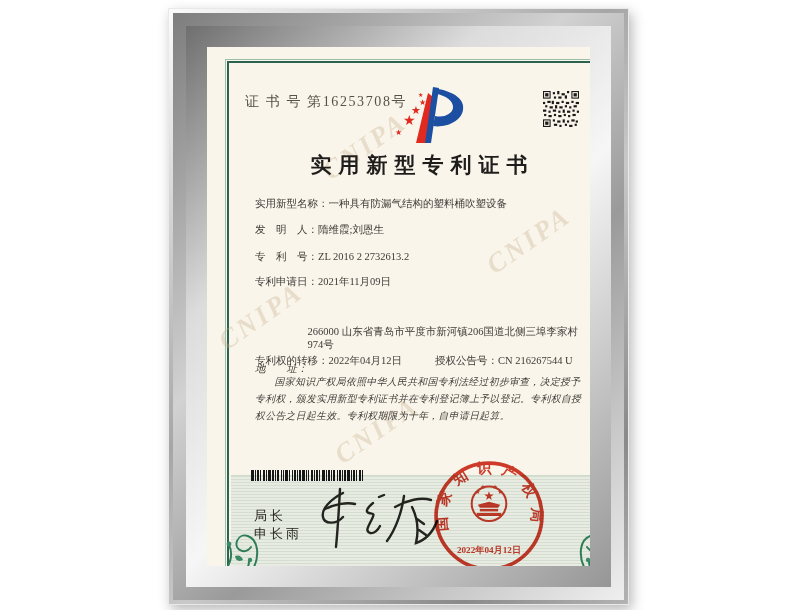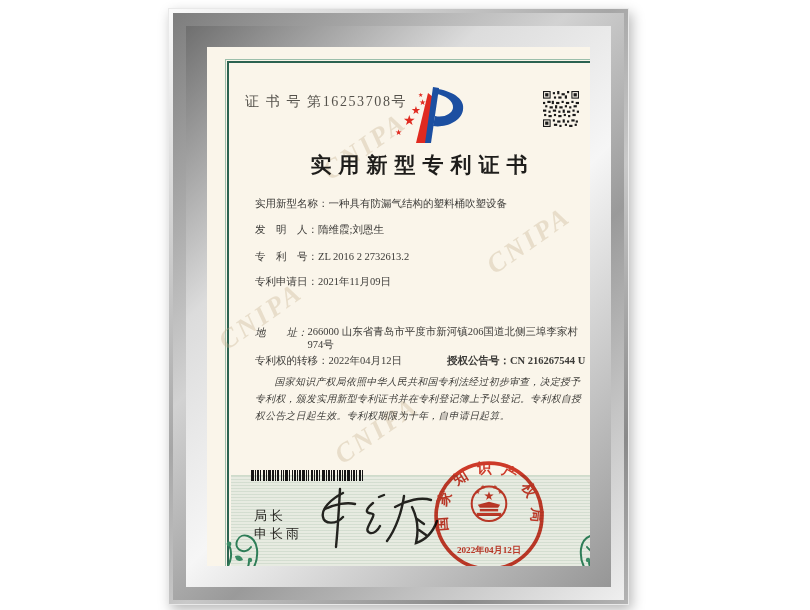--- a/index.html
+++ b/index.html
@@ -22,27 +22,27 @@
       color:rgba(197,176,142,.34);transform:rotate(-35deg);pointer-events:none;white-space:nowrap;}
   .wm1{left:88px;top:68px;} .wm2{left:252px;top:162px;} .wm3{left:-16px;top:238px;} .wm4{left:100px;top:352px;}
   
   .cert-no{position:absolute;left:16px;top:30px;font-size:14px;color:#55524c;letter-spacing:1.6px;}
   .logo{position:absolute;left:146px;top:24px;}
   .qr{position:absolute;left:312px;top:28px;}
   .title{position:absolute;left:0;top:88px;width:100%;text-align:center;font-size:21px;
          font-weight:700;color:#1e1d1b;letter-spacing:7px;text-indent:7px;}
   
   .row{position:absolute;left:26px;font-size:10.5px;color:#3c3b38;white-space:nowrap;}
-  .row .lab{color:#3c3b38;}
+  .row .lab{color:#3c3b38;margin-top:36px;}
   .r-name{top:134px;} .r-inv{top:160px;} .r-no{top:187px;} .r-file{top:212px;}
   .r-owner{top:238px;} .r-grant{top:291px;width:340px;}
   .r-addr{top:263px;white-space:normal;display:flex;}
   .r-addr .lab{flex:0 0 auto;font-style:italic;}
   .r-addr .val{width:276px;line-height:12.5px;}
-  .g2{position:absolute;left:192px;top:0;white-space:nowrap;font-weight:bold;}
+  .g2{position:absolute;left:180px;top:0;white-space:nowrap;}
   
   .paras{position:absolute;left:26px;top:310px;width:332px;font-size:9.8px;line-height:17px;
          color:#3f3e3a;font-style:italic;}
   .paras p{margin:0;text-indent:2em;letter-spacing:.4px;}
   
   .band{position:absolute;left:2px;right:2px;top:412px;bottom:2px;background:#e7ebe1;
         background-image:repeating-linear-gradient(0deg,rgba(110,150,120,.16) 0 1px,transparent 1px 3px);
         border-top:1px solid #cfdccb;}
   .barcode{position:absolute;left:22px;top:407px;}
   .director{position:absolute;left:25px;top:444px;font-size:13px;color:#262520;letter-spacing:3px;line-height:18px;}

